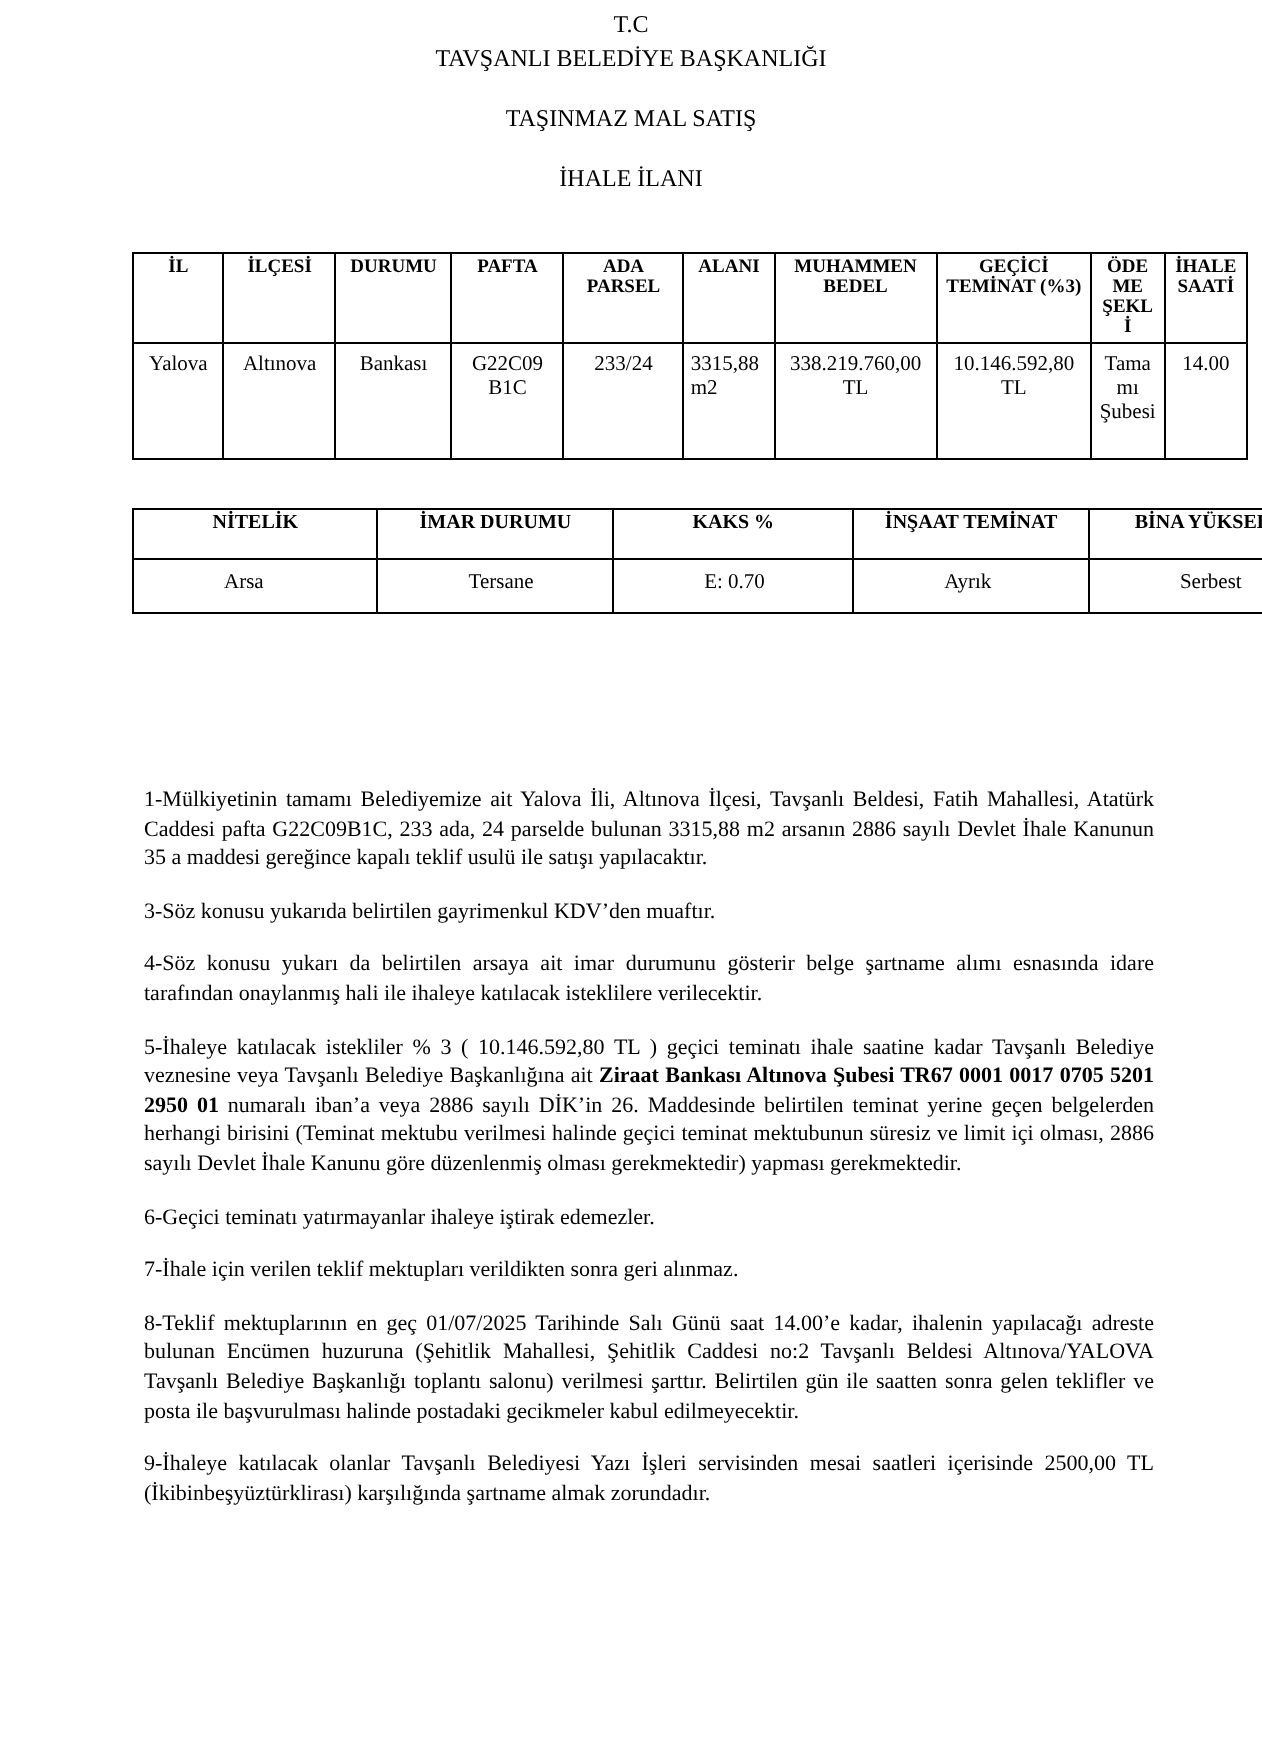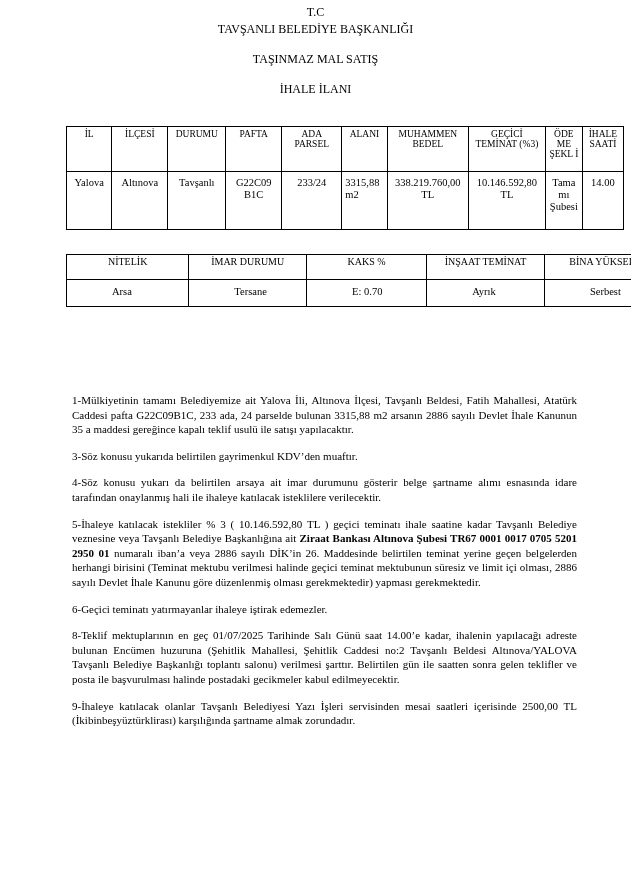--- a/index.html
+++ b/index.html
@@ -9,21 +9,21 @@
     color: #000; font-size: 11px;
   }
   .hdr { position: absolute; left: 0; width: 631px; text-align: center; font-size: 12px; }
   .t1 { top: 5px; }
   .t2 { top: 22px; }
   .t3 { top: 52px; }
   .t4 { top: 82px; }
 
   table { border-collapse: collapse; position: absolute; }
   td, th { border: 1px solid #000; vertical-align: top; padding: 2px 3px; font-size: 10.5px; }
-  th { font-weight: normal; font-size: 9.5px; text-align: center; line-height: 10px; border-radius: 13px; }
+  th { font-weight: bold; font-size: 9.5px; text-align: center; line-height: 10px; border-radius: 13px; }
 
   #tbl1 { left: 66px; top: 126px; width: 558px; }
   #tbl1 th { height: 40px; }
   #tbl1 td { height: 50px; text-align: center; line-height: 12px; padding-top: 5px; }
   #tbl1 td.left { text-align: left; }
 
   #tbl2 { left: 66px; top: 254px; width: 608px; }
   #tbl2 th { height: 20px; text-align: center; font-size: 10px; }
   #tbl2 td { height: 18px; text-align: left; padding-top: 6px; padding-left: 45px; }
 
@@ -49,21 +49,21 @@
     <th style="width:50px">ADA PARSEL</th>
     <th style="width:36px">ALANI</th>
     <th style="width:70px">MUHAMMEN BEDEL</th>
     <th style="width:66px">GEÇİCİ TEMİNAT (%3)</th>
     <th style="width:28px">ÖDE ME ŞEKL İ</th>
     <th style="width:32px">İHALE SAATİ</th>
   </tr>
   <tr>
     <td>Yalova</td>
     <td>Altınova</td>
-    <td>Tavşanlı</td>
+    <td>Bankası</td>
     <td>G22C09 B1C</td>
     <td>233/24</td>
     <td class="left">3315,88 m2</td>
     <td>338.219.760,00 TL</td>
     <td>10.146.592,80 TL</td>
     <td>Tama mı Şubesi</td>
     <td>14.00</td>
   </tr>
 </tbody>
   </table>
@@ -86,15 +86,16 @@
   </tr>
 </tbody>
   </table>
 
 <div class="body" style="top:345px;margin-top:48px;">
   <p class="p">1-Mülkiyetinin tamamı Belediyemize ait Yalova İli, Altınova İlçesi, Tavşanlı Beldesi, Fatih Mahallesi, Atatürk Caddesi pafta G22C09B1C, 233 ada, 24 parselde bulunan 3315,88 m2 arsanın 2886 sayılı Devlet İhale Kanunun 35 a maddesi gereğince kapalı teklif usulü ile satışı yapılacaktır.</p>
   <p class="p">3-Söz konusu yukarıda belirtilen gayrimenkul KDV’den muaftır.</p>
   <p class="p">4-Söz konusu yukarı da belirtilen arsaya ait imar durumunu gösterir belge şartname alımı esnasında idare tarafından onaylanmış hali ile ihaleye katılacak isteklilere verilecektir.</p>
   <p class="p"><span>5-İhaleye katılacak istekliler % 3 ( 10.146.592,80 TL ) geçici teminatı ihale saatine kadar Tavşanlı Belediye veznesine veya Tavşanlı Belediye Başkanlığına ait </span><b>Ziraat Bankası Altınova Şubesi TR67 0001 0017 0705 5201 2950 01</b><span> numaralı iban’a veya 2886 sayılı DİK’in 26. Maddesinde belirtilen teminat yerine geçen belgelerden herhangi birisini (Teminat mektubu verilmesi halinde geçici teminat mektubunun süresiz ve limit içi olması, 2886 sayılı Devlet İhale Kanunu göre düzenlenmiş olması gerekmektedir) yapması gerekmektedir.</span></p>
   <p class="p">6-Geçici teminatı yatırmayanlar ihaleye iştirak edemezler.</p>
+  <p class="p">7-İhale için verilen teklif mektupları verildikten sonra geri alınmaz.</p>
   <p class="p">8-Teklif mektuplarının en geç 01/07/2025 Tarihinde Salı Günü saat 14.00’e kadar, ihalenin yapılacağı adreste bulunan Encümen huzuruna (Şehitlik Mahallesi, Şehitlik Caddesi no:2 Tavşanlı Beldesi Altınova/YALOVA Tavşanlı Belediye Başkanlığı toplantı salonu) verilmesi şarttır. Belirtilen gün ile saatten sonra gelen teklifler ve posta ile başvurulması halinde postadaki gecikmeler kabul edilmeyecektir.</p>
   <p class="p">9-İhaleye katılacak olanlar Tavşanlı Belediyesi Yazı İşleri servisinden mesai saatleri içerisinde 2500,00 TL (İkibinbeşyüztürklirası) karşılığında şartname almak zorundadır.</p>
 </div>
 
 </body></html>

